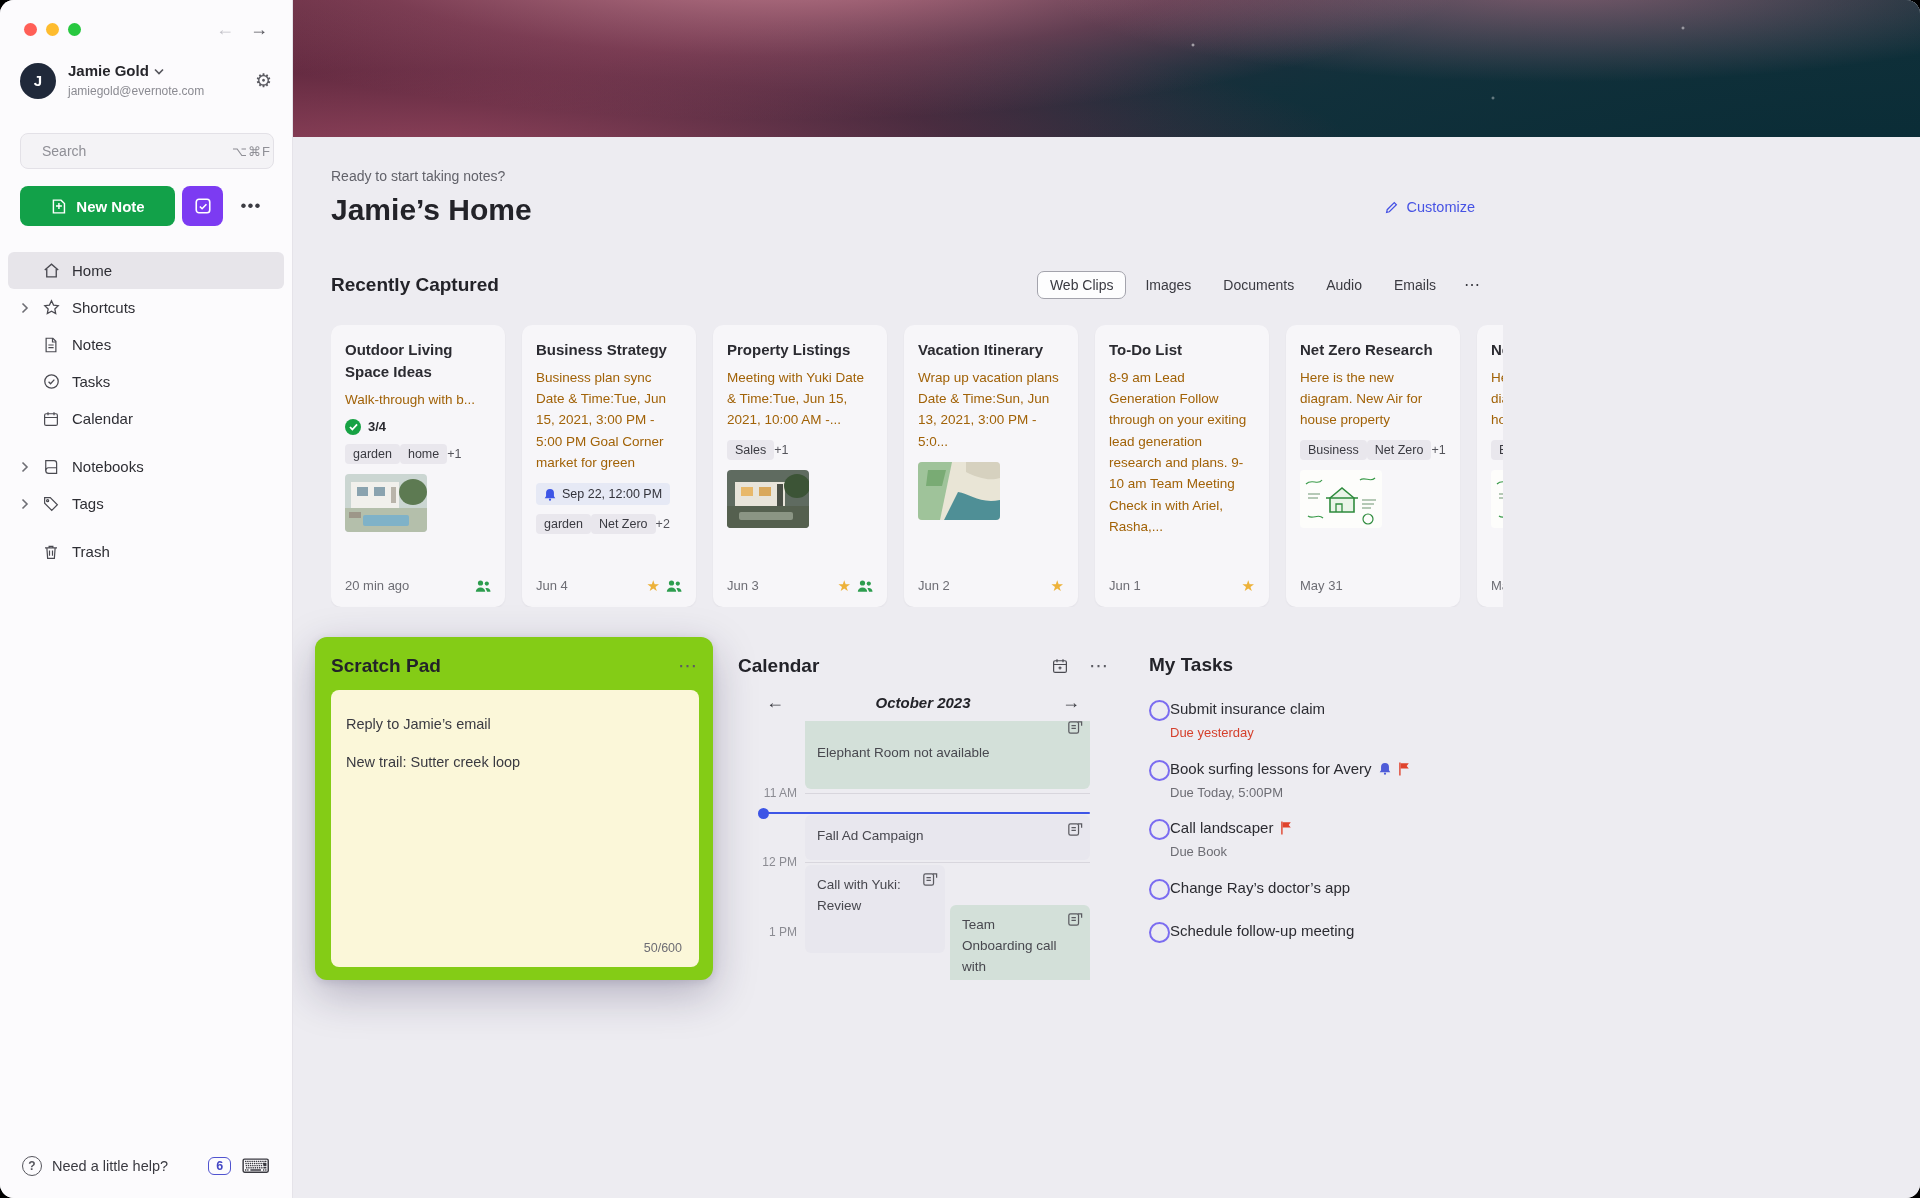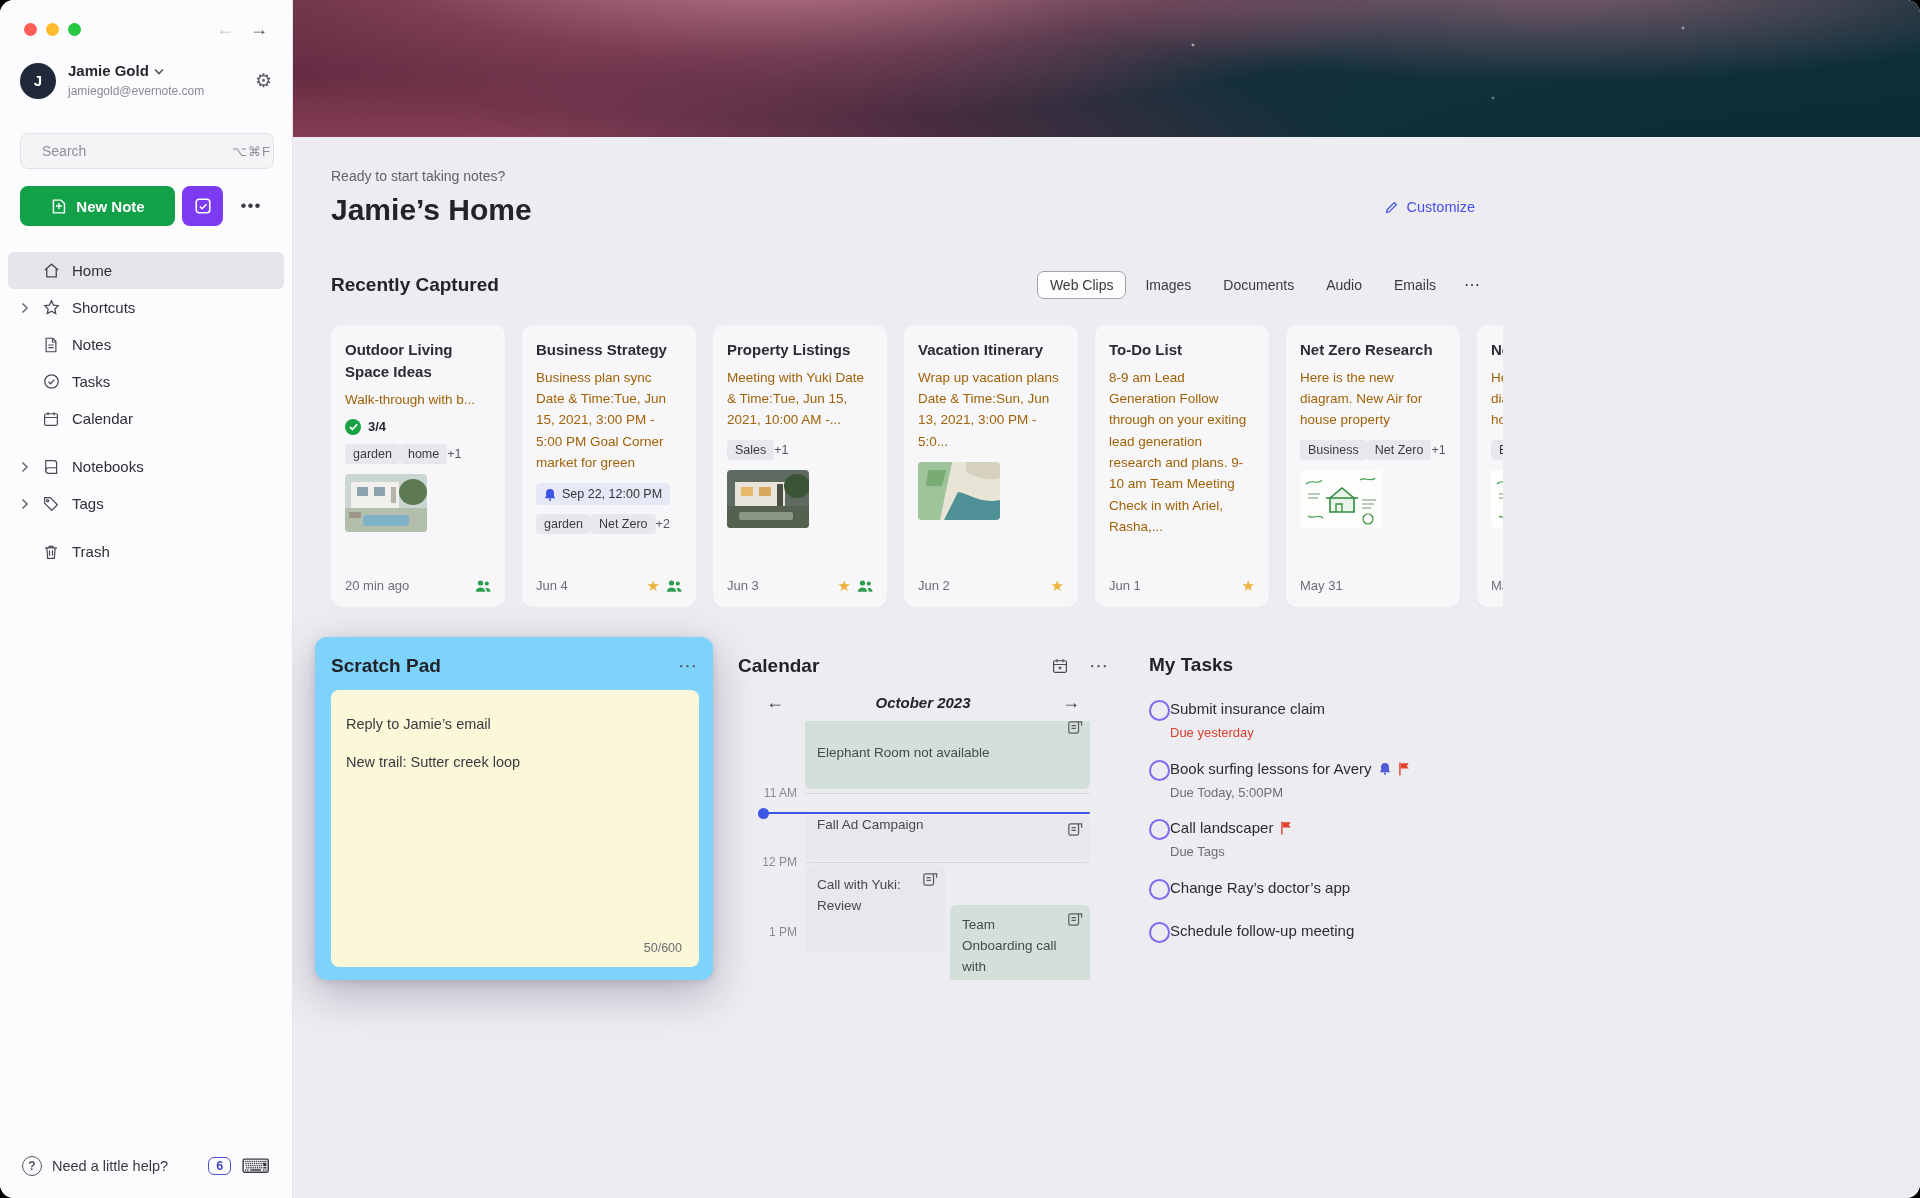--- a/index.html
+++ b/index.html
@@ -95,21 +95,21 @@
   .thumb { margin-top:10px; width:82px; height:58px; border-radius:4px; overflow:hidden; flex-shrink:0; }
   .thumb svg { display:block; width:100%; height:100%; }
   .card-footer { margin-top:auto; padding-top:8px; display:flex; align-items:center; font-size:13px; color:#6d6d74; }
   .footer-icons { margin-left:auto; display:flex; gap:6px; align-items:center; }
   .star-glyph { color:#edb23a; font-size:15px; line-height:1; }
   .people-glyph { color:#2d9d4e; display:flex; }
 
   
   .widgets { margin-top:30px; display:flex; height:343px; }
 
-  .scratch { width:398px; margin-left:-16px; background:#7dd3fc; border-radius:12px; padding:17px 14px 13px 16px;
+  .scratch { width:398px; margin-left:-16px; background:#84cc16; border-radius:12px; padding:17px 14px 13px 16px;
              box-shadow:0 14px 44px rgba(35,25,70,.28), 0 2px 8px rgba(35,25,70,.12); display:flex; flex-direction:column; z-index:3; }
   .widget-head { display:flex; align-items:center; gap:22px; }
   .widget-title { font-size:19px; font-weight:700; color:#232329; }
   .dots-btn { margin-left:auto; background:none; border:none; color:#5b5b62; font-size:19px; letter-spacing:2px; cursor:pointer; }
   .pad { margin-top:13px; background:#fbf7d9; border-radius:8px; flex:1; padding:26px 15px; position:relative;
          font-size:14.5px; color:#3a3a41; cursor:text; }
   .pad-line + .pad-line { margin-top:22px; }
   .pad-counter { position:absolute; bottom:12px; right:17px; font-size:12.5px; color:#6d6d74;margin-top:20px; }
 
   .calwidget { width:372px; margin-left:25px; padding-top:17px; display:flex; flex-direction:column; }
@@ -551,21 +551,21 @@
                   </svg>
                 </span>
             </div>
 
             <span class="tlabel" style="top:65px">11 AM</span>
             <div class="hline" style="top:72px"></div>
 
             <span class="nowdot"></span>
             <div class="nowline"></div>
 
-            <div class="event" style="left:67px; width:285px; top:94px; height:45px; padding-top:0;">
+            <div class="event" style="left:67px; width:285px; top:94px; height:45px; padding-top:11px;">
               <span>Fall Ad Campaign</span>
               <span class="ev-ico">
                   <svg width="16" height="15" viewBox="0 0 18 17" fill="none" stroke="currentColor" stroke-width="1.4">
                     <rect x="2" y="2" width="11" height="13" rx="2"></rect>
                     <path d="M5 6.5h5M5 9.5h5M12 2h4.5v4.5"></path>
                   </svg>
                 </span>
             </div>
 
             <span class="tlabel" style="top:134px">12 PM</span>
@@ -635,21 +635,21 @@
               <span class="task-main">
                 <span class="task-title">
                   <span>Call landscaper</span>
                   <span class="flag-ico">
                       <svg width="12" height="14" viewBox="0 0 12 14" fill="currentColor">
                         <path d="M1.2.5h1.4v13H1.2z"></path>
                         <path d="M2.6 1.2h8.2L8.7 3.9l2.1 2.7H2.6z"></path>
                       </svg>
                     </span>
                 </span>
-                <div class="task-due">Due Tags</div>
+                <div class="task-due">Due Book</div>
               </span>
             </div>
             <div class="task slim">
               <span class="task-circle"></span>
               <span class="task-main">
                 <span class="task-title">
                     <span>Change Ray’s doctor’s app</span>
                   </span>
               </span>
             </div>

